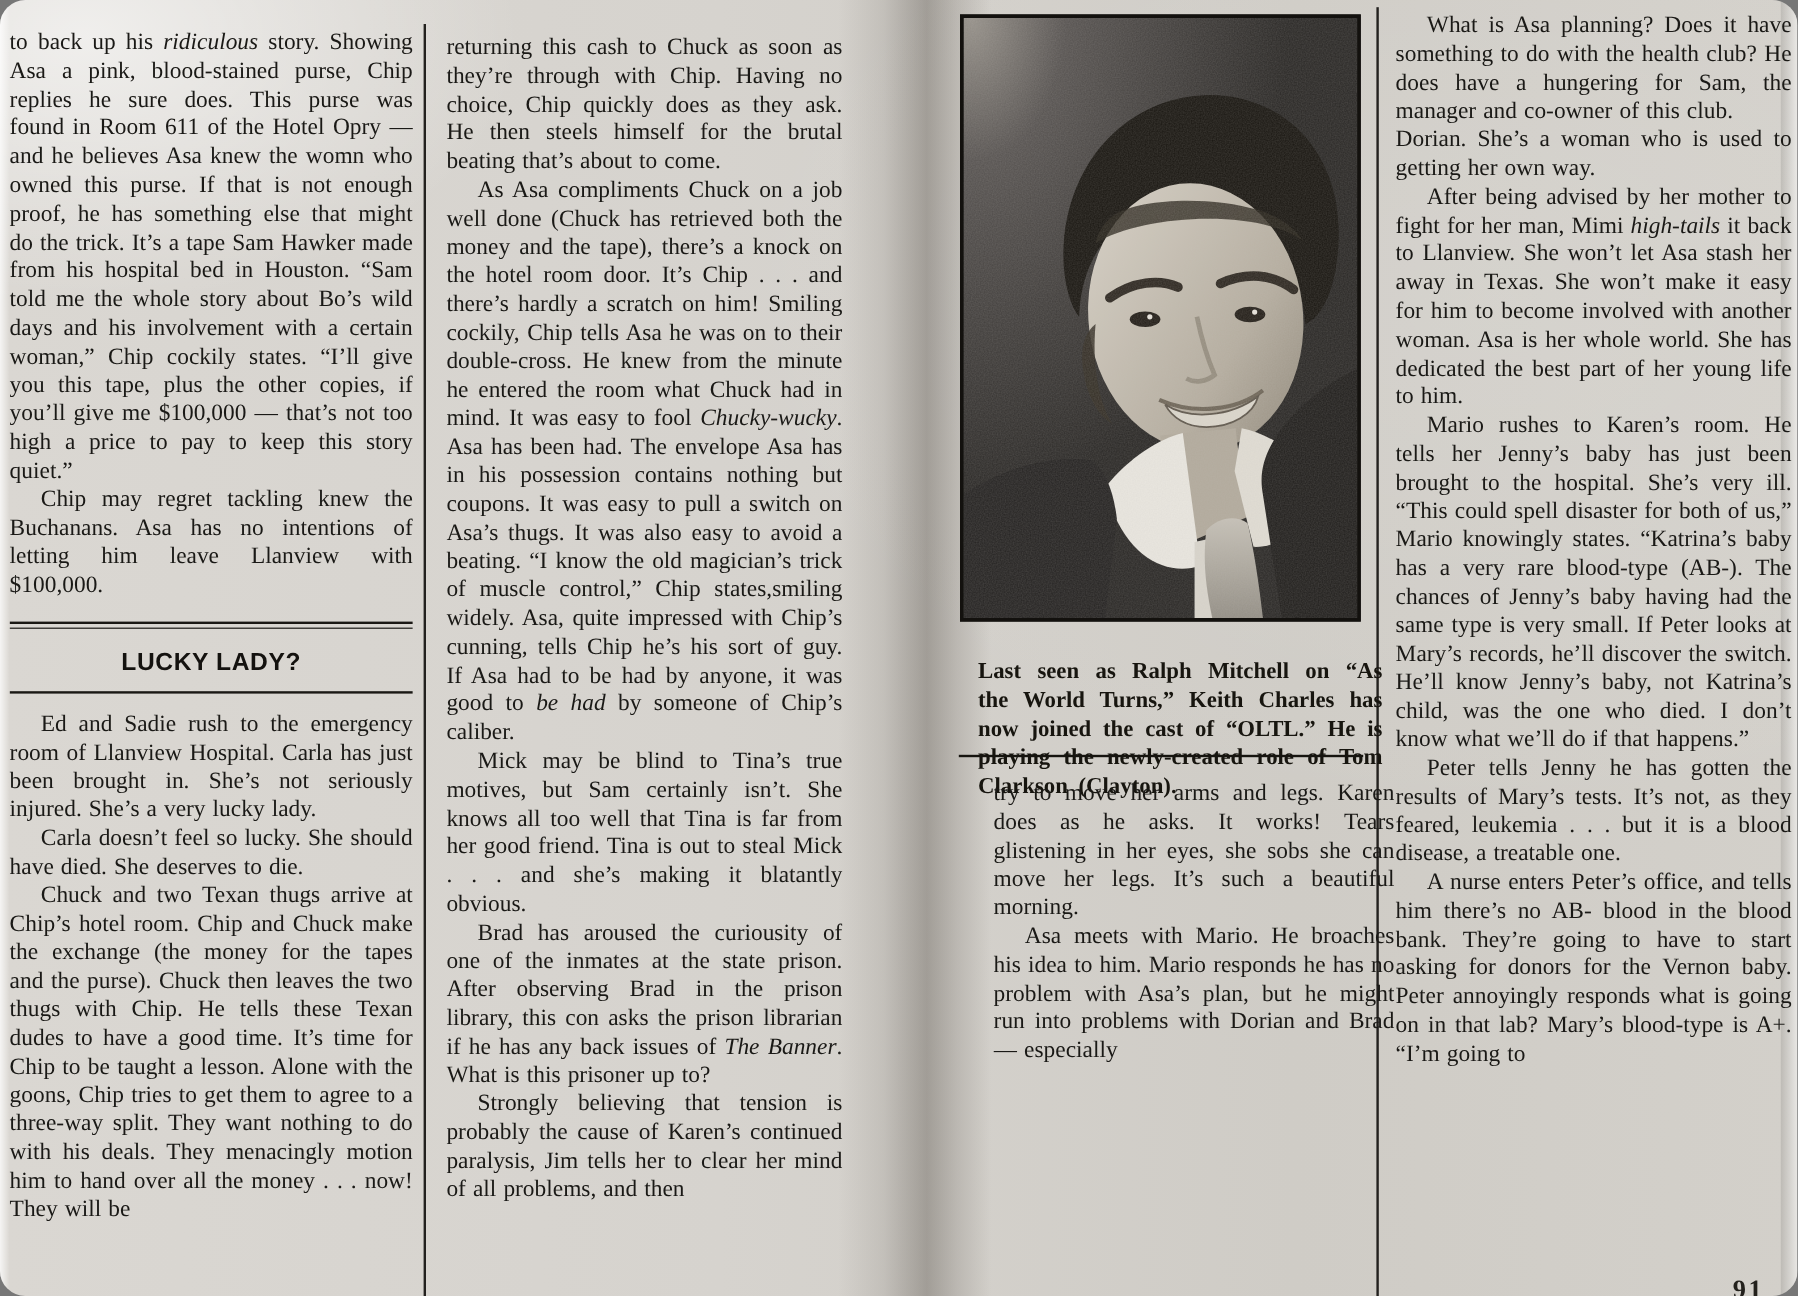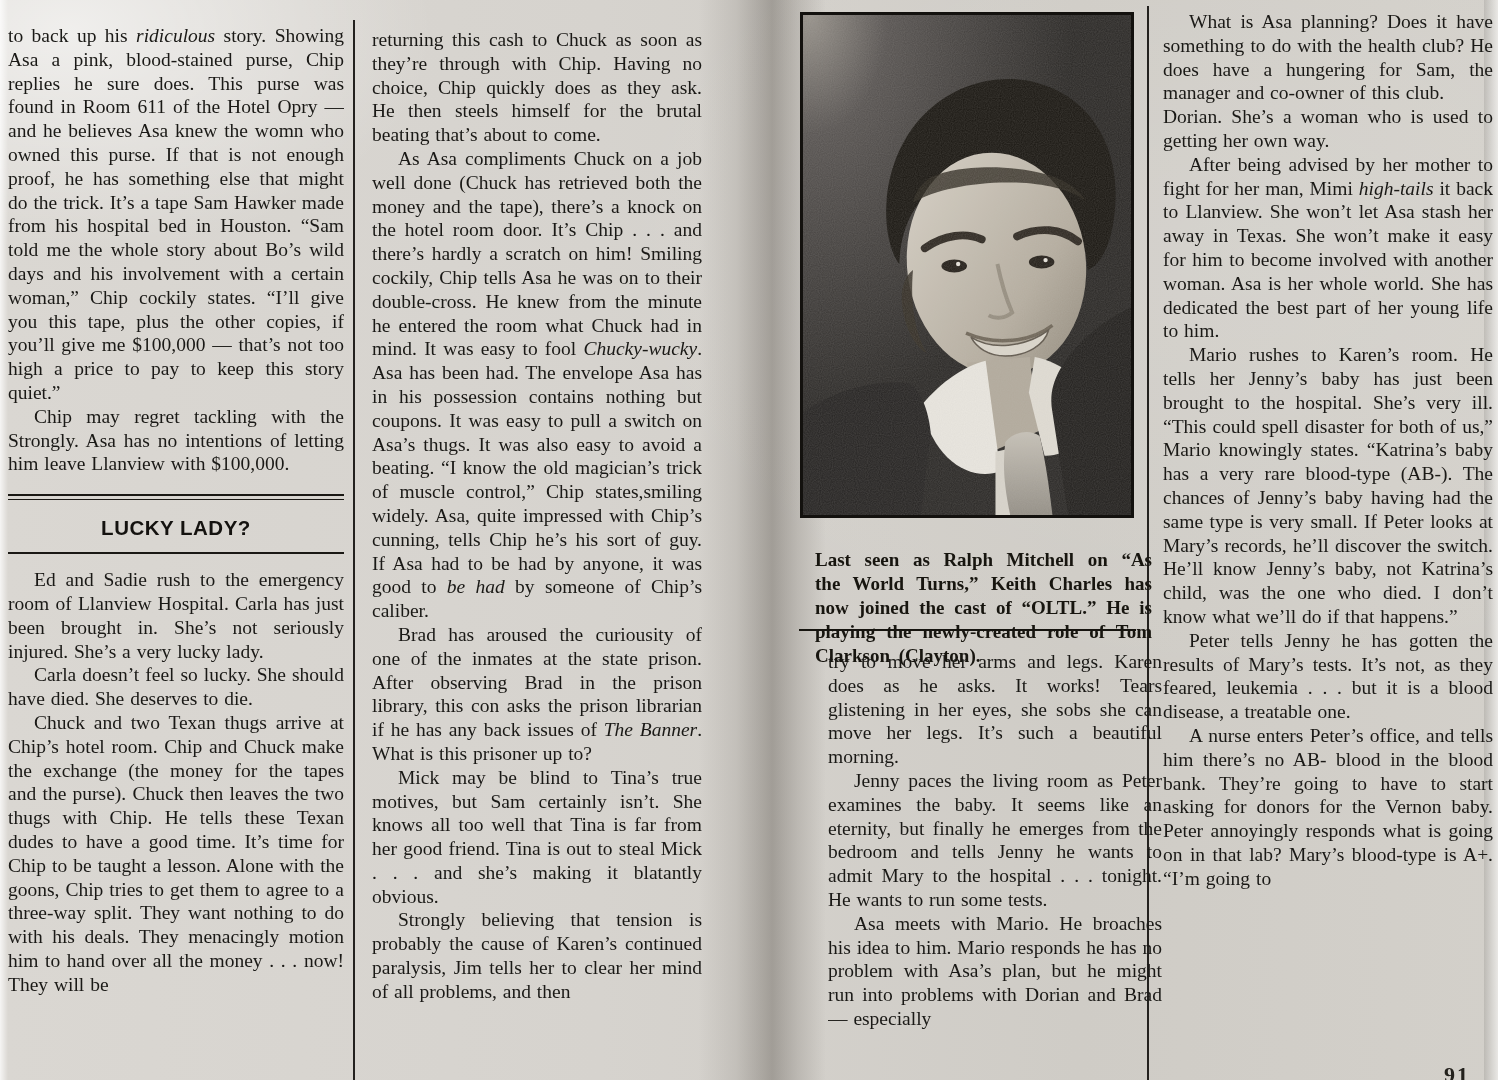--- a/index.html
+++ b/index.html
@@ -3,20 +3,21 @@
 <meta charset="utf-8">
 <style>
   html,body{margin:0;padding:0;background:#777;}
   .page{
     position:relative;width:1498px;height:1080px;overflow:hidden;
     font-family:"Liberation Serif","DejaVu Serif",serif;color:#1a1916;
     background:
       radial-gradient(ellipse 520px 320px at 70px 30px, rgba(255,255,255,.6), rgba(255,255,255,0) 70%),
       radial-gradient(ellipse 900px 600px at 1250px 250px, rgba(255,255,255,.10), rgba(255,255,255,0) 75%),
       linear-gradient(to right,#dad7d2 0%,#d6d3ce 40%,#cfccc6 72%,#d3d0ca 100%);
+    border-radius: 21px;
   }
   .fold{position:absolute;top:0;left:698px;width:128px;height:1080px;pointer-events:none;
     background:linear-gradient(to right, rgba(45,38,30,0) 0%, rgba(45,38,30,.10) 30%, rgba(45,38,30,.30) 58%, rgba(45,38,30,.14) 78%, rgba(45,38,30,0) 100%);}
   .edge-left{position:absolute;top:0;left:0;width:8px;height:1080px;
     background:linear-gradient(to right, rgba(255,255,255,.75), rgba(255,255,255,0));}
   .edge-right{position:absolute;top:0;left:1484px;width:14px;height:1080px;
     background:linear-gradient(to right, rgba(0,0,0,.10), rgba(255,255,255,.5));}
   .vrule{position:absolute;width:2px;background:#23211e;}
   .vrule-1{left:353px;top:20px;height:1060px;}
   .vrule-2{left:1147px;top:6px;height:1074px;}
@@ -54,35 +55,35 @@
 
   <div class="edge-left"></div>
   <div class="fold"></div>
   <div class="edge-right"></div>
 
   <div class="vrule vrule-1"></div>
   <div class="vrule vrule-2"></div>
 
   <div class="col col-1">
       <p class="body-p">to back up his <i>ridiculous</i> story. Showing Asa a pink, blood-stained purse, Chip replies he sure does. This purse was found in Room 611 of the Hotel Opry — and he believes Asa knew the womn who owned this purse. If that is not enough proof, he has something else that might do the trick. It’s a tape Sam Hawker made from his hospital bed in Houston. “Sam told me the whole story about Bo’s wild days and his involvement with a certain woman,” Chip cockily states. “I’ll give you this tape, plus the other copies, if you’ll give me $100,000 — that’s not too high a price to pay to keep this story quiet.”</p>
-      <p class="body-p ind">Chip may regret tackling with the Strongly. Asa has no intentions of letting him leave Llanview with $100,000.</p>
+      <p class="body-p ind">Chip may regret tackling knew the Buchanans. Asa has no intentions of letting him leave Llanview with $100,000.</p>
       <div class="section-header">
         <div class="rule-double"></div>
         <h2>LUCKY LADY?</h2>
         <div class="rule-single"></div>
       </div>
       <p class="body-p ind">Ed and Sadie rush to the emergency room of Llanview Hospital. Carla has just been brought in. She’s not seriously injured. She’s a very lucky lady.</p>
       <p class="body-p ind">Carla doesn’t feel so lucky. She should have died. She deserves to die.</p>
       <p class="body-p ind">Chuck and two Texan thugs arrive at Chip’s hotel room. Chip and Chuck make the exchange (the money for the tapes and the purse). Chuck then leaves the two thugs with Chip. He tells these Texan dudes to have a good time. It’s time for Chip to be taught a lesson. Alone with the goons, Chip tries to get them to agree to a three-way split. They want nothing to do with his deals. They menacingly motion him to hand over all the money . . . now! They will be</p>
     </div>
   <div class="col col-2">
       <p class="body-p">returning this cash to Chuck as soon as they’re through with Chip. Having no choice, Chip quickly does as they ask. He then steels himself for the brutal beating that’s about to come.</p>
       <p class="body-p ind">As Asa compliments Chuck on a job well done (Chuck has retrieved both the money and the tape), there’s a knock on the hotel room door. It’s Chip . . . and there’s hardly a scratch on him! Smiling cockily, Chip tells Asa he was on to their double-cross. He knew from the minute he entered the room what Chuck had in mind. It was easy to fool <i>Chucky-wucky</i>. Asa has been had. The envelope Asa has in his possession contains nothing but coupons. It was easy to pull a switch on Asa’s thugs. It was also easy to avoid a beating. “I know the old magician’s trick of muscle control,” Chip states,smiling widely. Asa, quite impressed with Chip’s cunning, tells Chip he’s his sort of guy. If Asa had to be had by anyone, it was good to <i>be had</i> by someone of Chip’s caliber.</p>
+      <p class="body-p ind">Mick may be blind to Tina’s true motives, but Sam certainly isn’t. She knows all too well that Tina is far from her good friend. Tina is out to steal Mick . . . and she’s making it blatantly obvious.</p>
       <p class="body-p ind">Brad has aroused the curiousity of one of the inmates at the state prison. After observing Brad in the prison library, this con asks the prison librarian if he has any back issues of <i>The Banner</i>. What is this prisoner up to?</p>
-      <p class="body-p ind">Mick may be blind to Tina’s true motives, but Sam certainly isn’t. She knows all too well that Tina is far from her good friend. Tina is out to steal Mick . . . and she’s making it blatantly obvious.</p>
       <p class="body-p ind">Strongly believing that tension is probably the cause of Karen’s continued paralysis, Jim tells her to clear her mind of all problems, and then</p>
     </div>
 
   <figure class="photo-frame" style="margin:0;">
     <svg viewBox="0 0 334 506" preserveAspectRatio="none">
       <defs>
         <radialGradient id="cornerlight" cx="2%" cy="0%" r="80%">
           <stop offset="0%" stop-color="#96918a"></stop>
           <stop offset="30%" stop-color="#565250"></stop>
           <stop offset="100%" stop-color="#282624"></stop>
@@ -124,21 +125,20 @@
       <path d="M334,506 L334,296 C308,308 278,330 261,360 C254,373 251,386 254,402 L270,506 Z" fill="#1f1d1b"></path>
       <rect width="334" height="506" filter="url(#grain)"></rect>
     </svg>
   </figure>
 
   <figcaption class="photo-caption">Last seen as Ralph Mitchell on “As the World Turns,” Keith Charles has now joined the cast of “OLTL.” He is playing the newly-created role of Tom Clarkson (Clayton).</figcaption>
   <div class="caption-rule"></div>
 
   <div class="col col-3">
       <p class="body-p">try to move her arms and legs. Karen does as he asks. It works! Tears glistening in her eyes, she sobs she can move her legs. It’s such a beautiful morning.</p>
-      <p class="body-p ind">Jenny paces the living room as Peter examines the baby. It seems like an eternity, but finally he emerges from the bedroom and tells Jenny he wants to admit Mary to the hospital . . . tonight. He wants to run some tests.</p>
       <p class="body-p ind">Asa meets with Mario. He broaches his idea to him. Mario responds he has no problem with Asa’s plan, but he might run into problems with Dorian and Brad — especially</p>
     </div>
   <div class="col col-4">
       <p class="body-p ind">What is Asa planning? Does it have something to do with the health club? He does have a hungering for Sam, the manager and co-owner of this club.</p>
       <p class="body-p">Dorian. She’s a woman who is used to getting her own way.</p>
       <p class="body-p ind">After being advised by her mother to fight for her man, Mimi <i>high-tails</i> it back to Llanview. She won’t let Asa stash her away in Texas. She won’t make it easy for him to become involved with another woman. Asa is her whole world. She has dedicated the best part of her young life to him.</p>
       <p class="body-p ind">Mario rushes to Karen’s room. He tells her Jenny’s baby has just been brought to the hospital. She’s very ill. “This could spell disaster for both of us,” Mario knowingly states. “Katrina’s baby has a very rare blood-type (AB-). The chances of Jenny’s baby having had the same type is very small. If Peter looks at Mary’s records, he’ll discover the switch. He’ll know Jenny’s baby, not Katrina’s child, was the one who died. I don’t know what we’ll do if that happens.”</p>
       <p class="body-p ind">Peter tells Jenny he has gotten the results of Mary’s tests. It’s not, as they feared, leukemia . . . but it is a blood disease, a treatable one.</p>
       <p class="body-p ind">A nurse enters Peter’s office, and tells him there’s no AB- blood in the blood bank. They’re going to have to start asking for donors for the Vernon baby. Peter annoyingly responds what is going on in that lab? Mary’s blood-type is A+. “I’m going to</p>
     </div>

